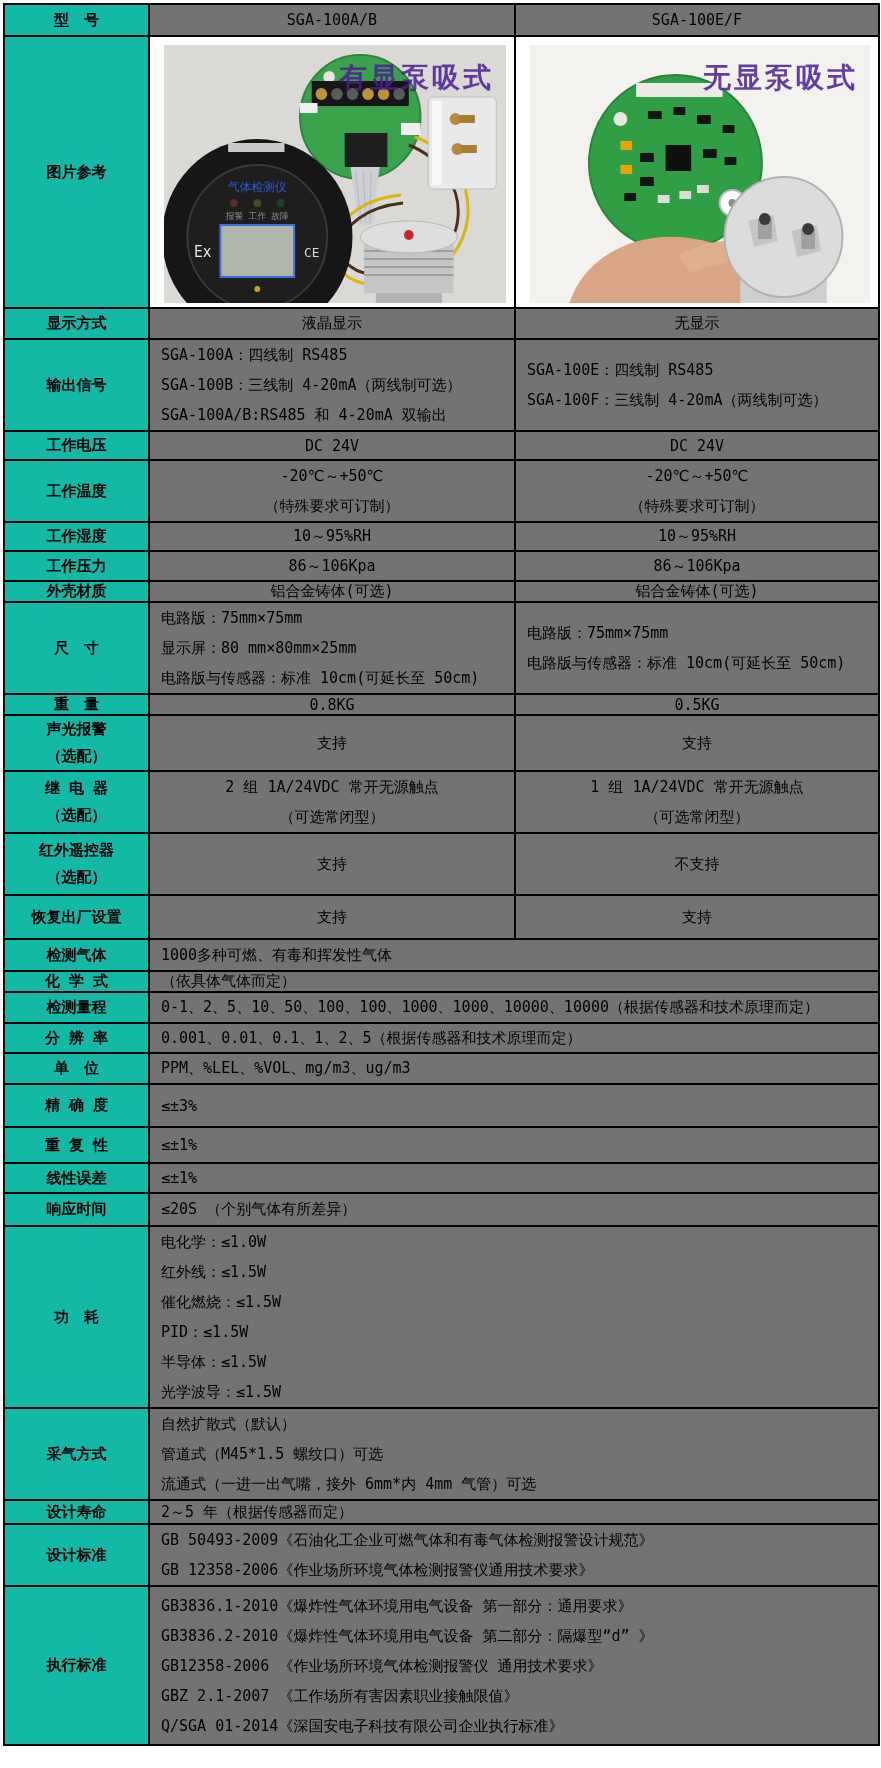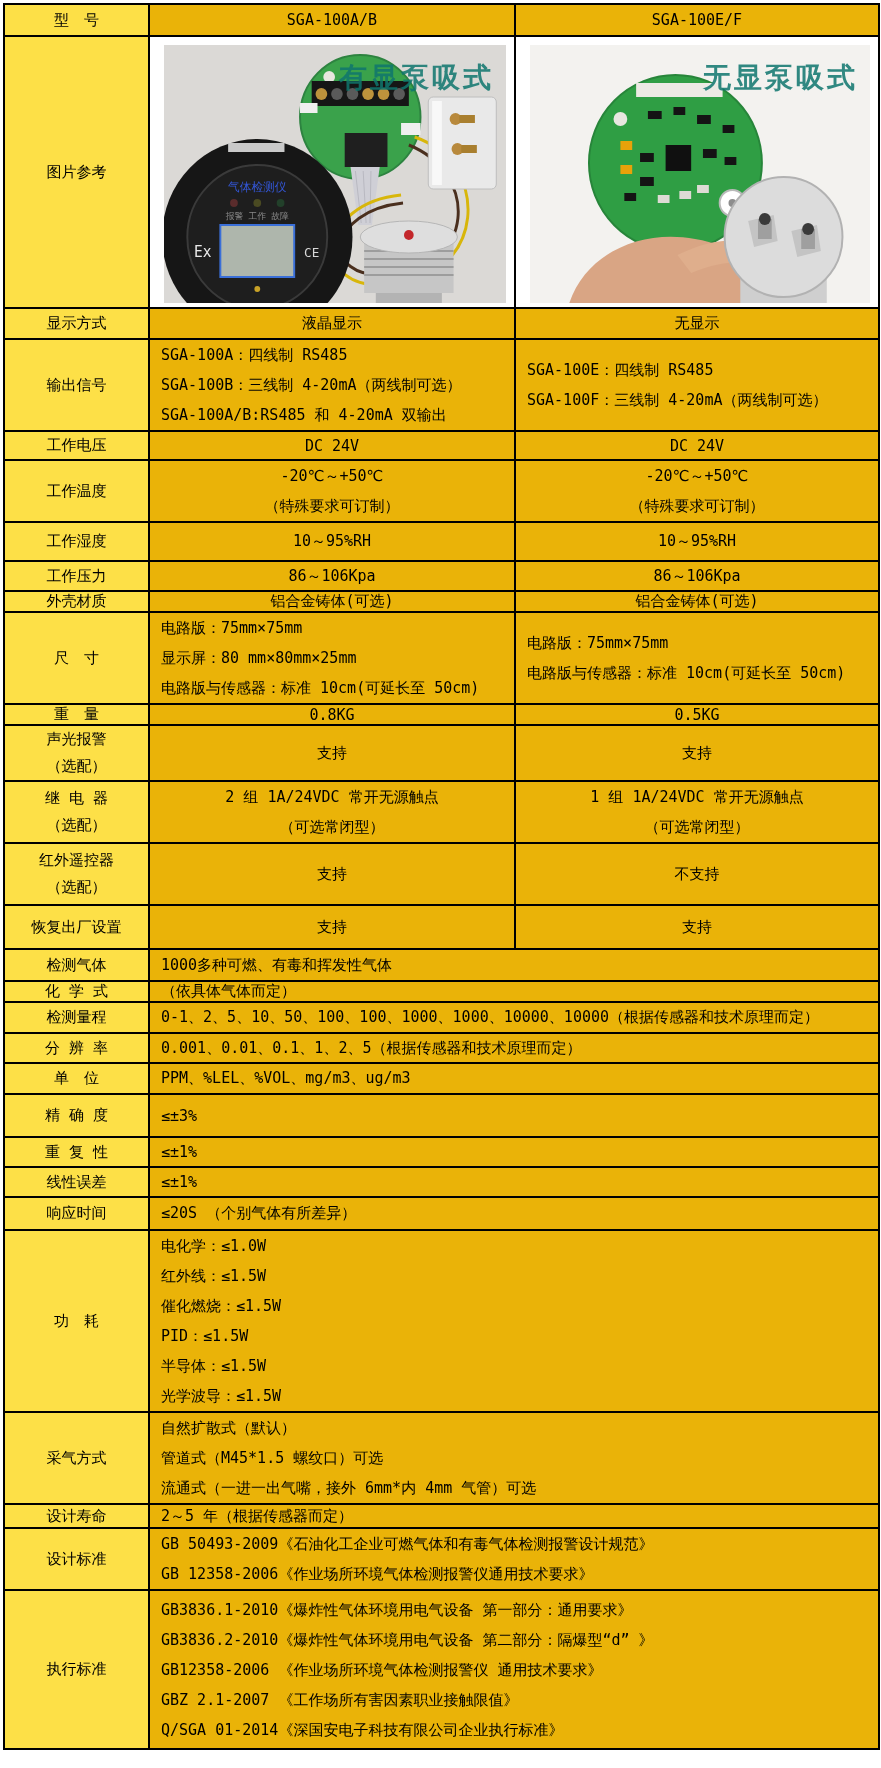--- a/index.html
+++ b/index.html
@@ -1,27 +1,27 @@
 <!DOCTYPE html>
 <html><head>
 <meta charset="utf-8">
 <style>
   html,body{margin:0;padding:0;background:#fff;}
   body{width:881px;font-family:"DejaVu Sans Mono","DejaVu Sans",monospace;color:#000;}
   table.spec{border-collapse:collapse;table-layout:fixed;width:875px;margin:3px 0 0 3px;}
   td{border:2px solid #000;padding:0 8px;font-size:15px;vertical-align:middle;overflow:hidden;}
-  td.lab{background:#fde047;font-weight:400;text-align:center;padding:0 2px;}
-  td.val{background:#eab308;text-align:center;}
+  td.lab{background:#14b8a6;font-weight:700;text-align:center;padding:0 2px;}
+  td.val{background:#737373;text-align:center;}
   td.val.left{text-align:left;padding-left:11px;}
   .line{line-height:30px;white-space:nowrap;}
   .lab .line{line-height:27px;white-space:normal;}
   td.photo-cell{background:#fff;padding:7px 8px 3px 14px;}
   .photo{position:relative;width:100%;height:258px;}
   .photo svg{display:block;width:100%;height:100%;}
-  .watermark{position:absolute;top:14px;right:12px;font-size:28px;letter-spacing:3px;color:#0f766e;font-weight:700;opacity:.85;}
+  .watermark{position:absolute;top:14px;right:12px;font-size:28px;letter-spacing:3px;color:#4c1d95;font-weight:700;opacity:.85;}
 </style>
 </head>
 <body>
 
 <table class="spec">
   <colgroup>
       <col style="width:145px">
       <col style="width:366px">
       <col style="width:364px">
     </colgroup>
@@ -167,21 +167,21 @@
     <td class="val">
       <div class="line">-20℃～+50℃</div>
       <div class="line">（特殊要求可订制）</div>
     </td>
     <td class="val">
       <div class="line">-20℃～+50℃</div>
       <div class="line">（特殊要求可订制）</div>
     </td>
   </tr>
 
-  <tr style="height:39px">
+  <tr style="height:29px">
     <td class="lab">工作湿度</td>
     <td class="val">10～95%RH</td>
     <td class="val">10～95%RH</td>
   </tr>
 
   <tr style="height:30px">
     <td class="lab">工作压力</td>
     <td class="val">86～106Kpa</td>
     <td class="val">86～106Kpa</td>
   </tr>
@@ -274,21 +274,21 @@
   <tr style="height:31px">
     <td class="lab">单　位</td>
     <td class="val left" colspan="2">PPM、%LEL、%VOL、mg/m3、ug/m3</td>
   </tr>
 
   <tr style="height:43px">
     <td class="lab">精 确 度</td>
     <td class="val left" colspan="2">≤±3%</td>
   </tr>
 
-  <tr style="height:30px">
+  <tr style="height:36px">
     <td class="lab">重 复 性</td>
     <td class="val left" colspan="2">≤±1%</td>
   </tr>
 
   <tr style="height:30px">
     <td class="lab">线性误差</td>
     <td class="val left" colspan="2">≤±1%</td>
   </tr>
 
   <tr style="height:33px">

